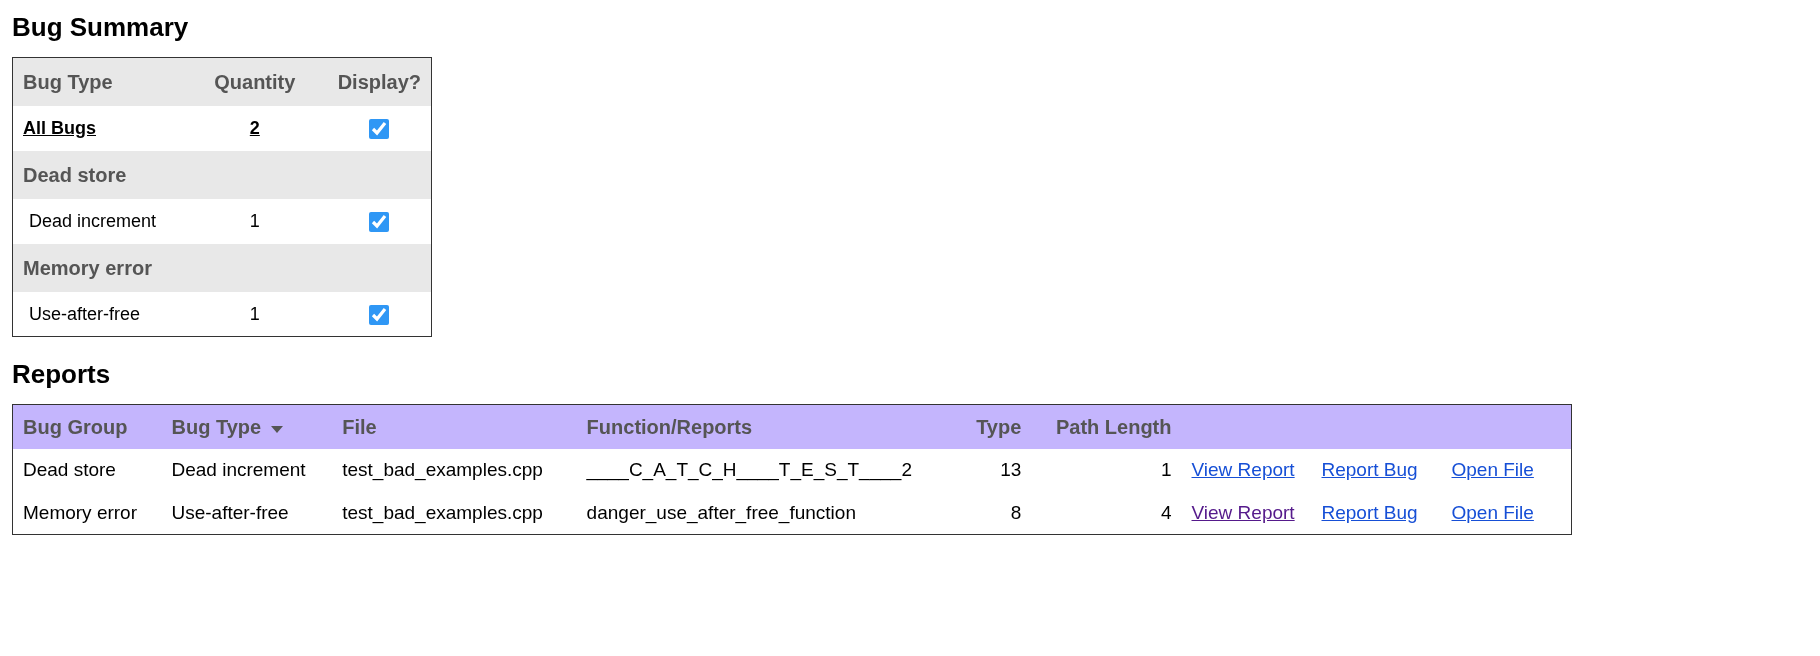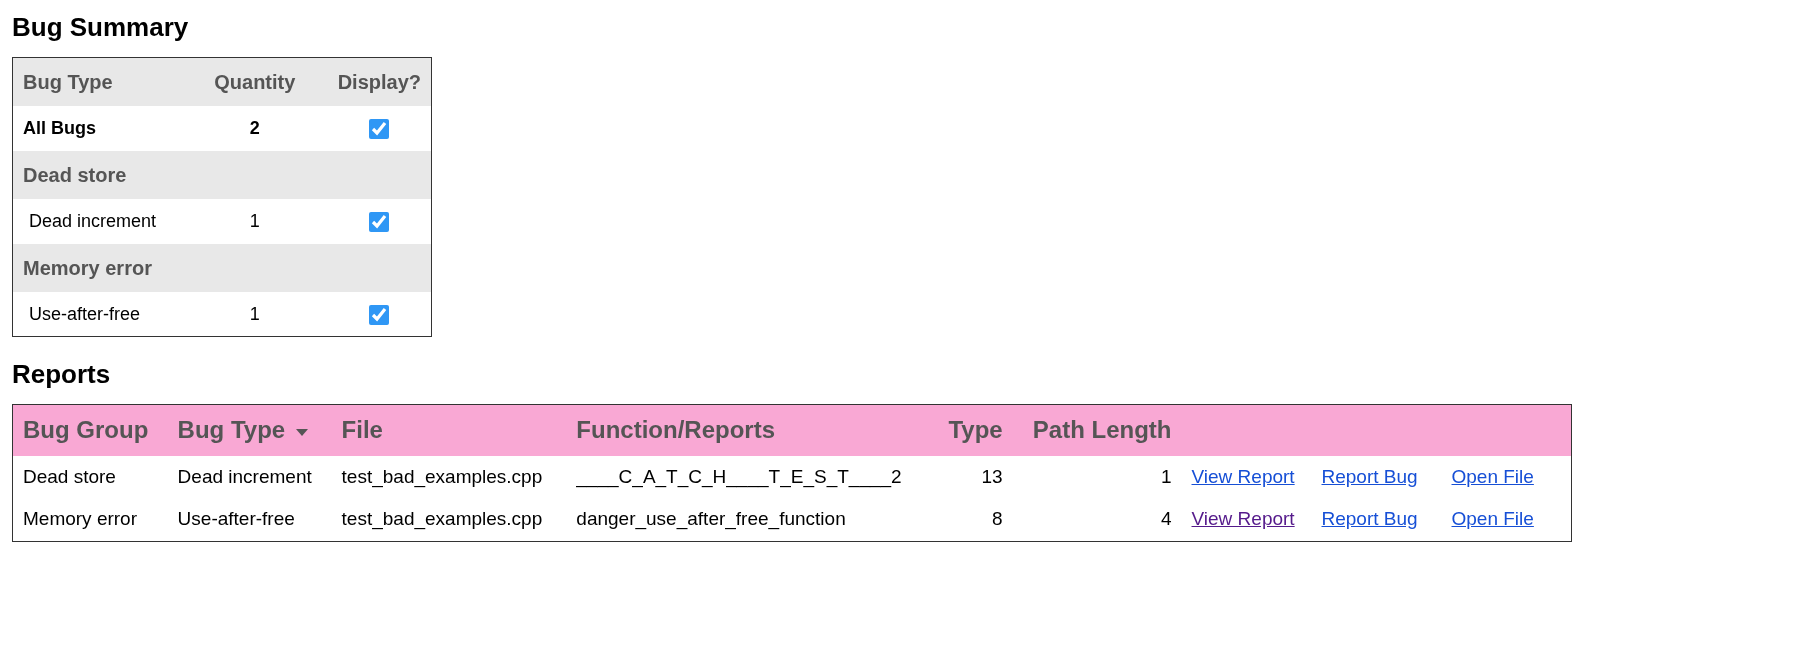--- a/index.html
+++ b/index.html
@@ -35,21 +35,21 @@
       font-size: 20px;
     }
     .summary-table .qty { text-align: center; padding-right: 22px; }
     .summary-table .disp { text-align: center; width: 100px; }
     .summary-table .category-row td {
       background: #e8e8e8;
       color: #555;
       font-weight: bold;
       font-size: 20px;
     }
-    .summary-table .all-bugs td { font-weight: bold; }
+    .summary-table .all-bugs td { font-weight: bold; text-decoration: underline; }
     .summary-table .normal-row .name { padding-left: 16px; }
     .cb {
       width: 20px; height: 20px;
       accent-color: #2f97f5;
       cursor: pointer;
       vertical-align: middle;
     }
     .reports-table {
       border: 1px solid #333;
       width: 100%;
@@ -57,24 +57,24 @@
     }
     .reports-table th,
     .reports-table td {
       padding: 6px 10px;
       text-align: left;
       font-size: 19px;
       line-height: 1.6;
       white-space: nowrap;
     }
     .reports-table thead th {
-      background: #f9a8d4;
+      background: #c4b5fd;
       color: #555;
       font-weight: bold;
-      font-size: 24px;
+      font-size: 20px;
     }
     .reports-table .num { text-align: right; }
     .reports-table a {
       color: #164fd6;
       text-decoration: underline;
       cursor: pointer;
     }
     .reports-table a.visited { color: #551a8b; }
     .sort-ind {
       display: inline-block;

